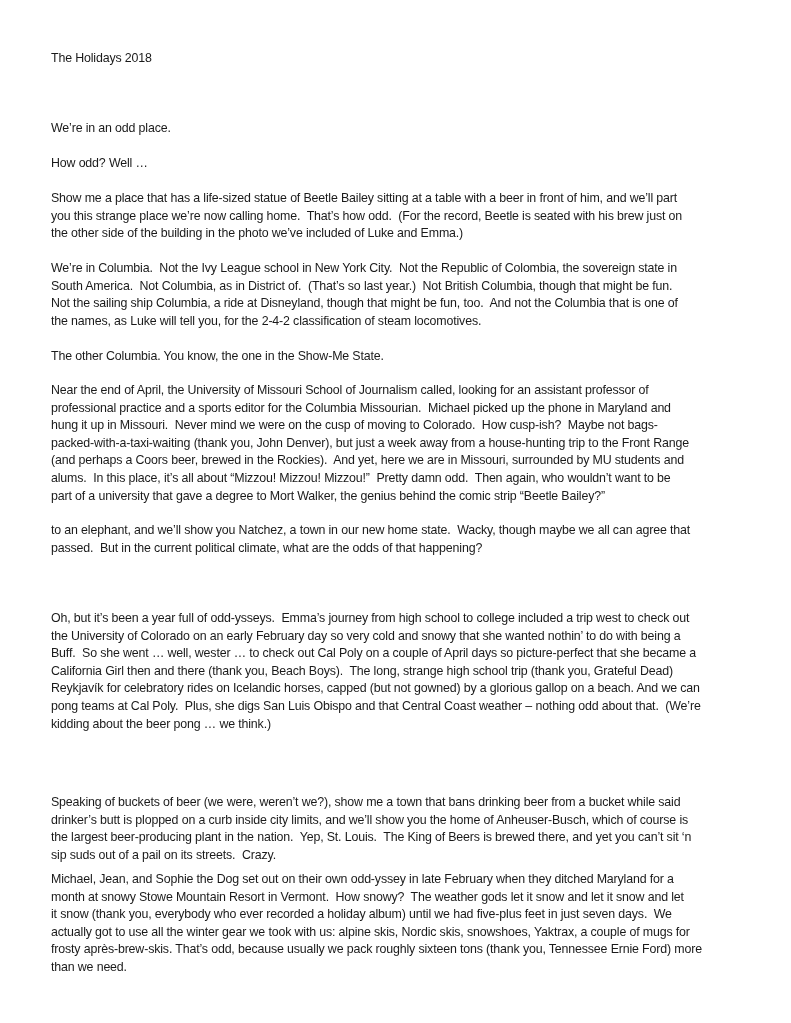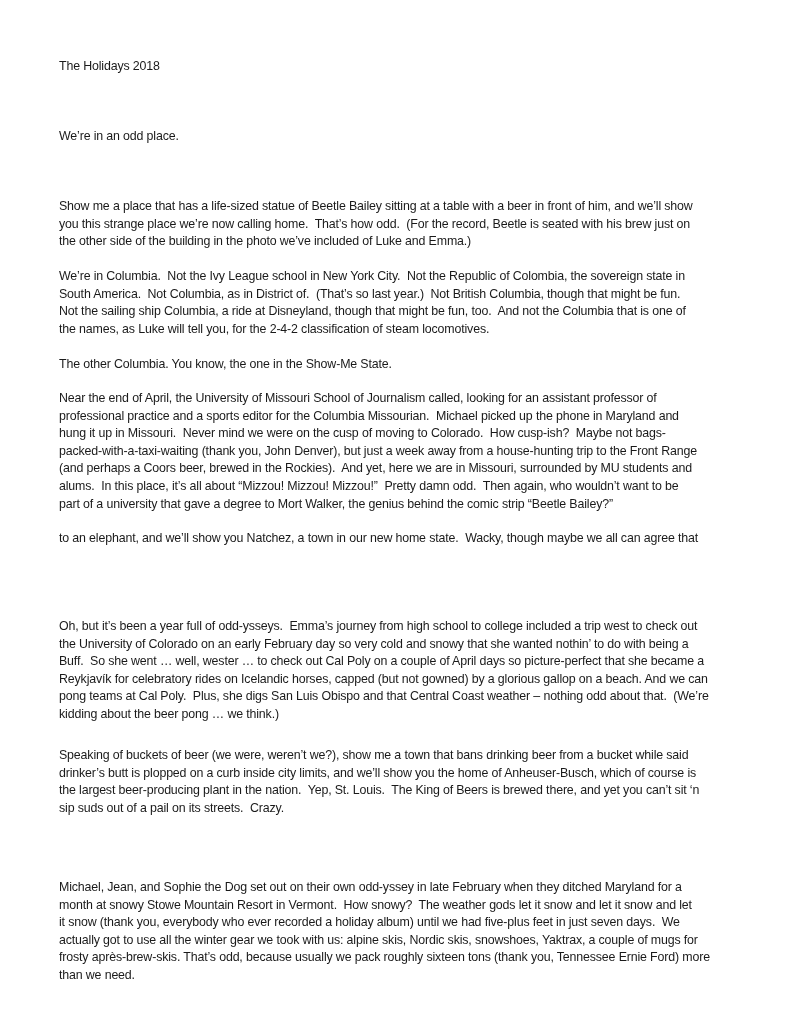--- a/index.html
+++ b/index.html
@@ -3,37 +3,40 @@
   <meta charset="utf-8">
   <style>
     html, body { margin: 0; padding: 0; background: #ffffff; }
     body { width: 791px; height: 1023px; overflow: hidden; position: relative; }
     .page {
       position: absolute; left: 0; top: 0; width: 791px; height: 1023px;
       background: #ffffff; color: #1a1a1a;
       font-family: "Liberation Sans", "DejaVu Sans", sans-serif;
       font-size: 12.4px; letter-spacing: -0.15px;
     }
-    .para { position: absolute; left: 47px; width: 720px; line-height: 17.6px; margin: 12px; }
+    .para { position: absolute; left: 47px; width: 720px; line-height: 17.6px; margin: 4px; }
     .line { display: block; white-space: nowrap; }
     .line span { white-space: pre; }
     .it { }
   </style>
 </head>
 <body>
 
 <div class="page">
   <p class="para" style="top:46px">
       <span class="line"><span>The Holidays 2018</span></span>
     </p>
   <p class="para" style="top:116px">
       <span class="line"><span>We’re in an odd place.</span></span>
     </p>
+  <p class="para" style="top:151px">
+      <span class="line"><span>How odd? Well …</span></span>
+    </p>
   <p class="para" style="top:186px">
-      <span class="line"><span>Show me a place that has a life-sized statue of Beetle Bailey sitting at a table with a beer in front of him, and we’ll show</span></span>
+      <span class="line"><span>Show me a place that has a life-sized statue of Beetle Bailey sitting at a table with a beer in front of him, and we’ll part</span></span>
       <span class="line"><span>you this strange place we’re now calling home.  That’s how odd.  (For the record, Beetle is seated with his brew just on</span></span>
       <span class="line"><span>the other side of the building in the photo we’ve included of Luke and Emma.)</span></span>
     </p>
   <p class="para" style="top:256px">
       <span class="line"><span>We’re in Columbia.  Not the Ivy League school in New York City.  Not the Republic of Colombia, the sovereign state in</span></span>
       <span class="line"><span>South America.  Not Columbia, as in District of.  (That’s so last year.)  Not British Columbia, though that might be fun.</span></span>
       <span class="line"><span>Not the sailing ship </span><span class="it">Columbia</span><span>, a ride at Disneyland, though that might be fun, too.  And not the Columbia that is one of</span></span>
       <span class="line"><span>the names, as Luke will tell you, for the 2-4-2 classification of steam locomotives.</span></span>
     </p>
   <p class="para" style="top:344px">
@@ -43,30 +46,32 @@
       <span class="line"><span>Near the end of April, the University of Missouri School of Journalism called, looking for an assistant professor of</span></span>
       <span class="line"><span>professional practice and a sports editor for the </span><span class="it">Columbia Missourian.</span><span>  Michael picked up the phone in Maryland and</span></span>
       <span class="line"><span>hung it up in Missouri.  Never mind we were on the cusp of moving to Colorado.  How cusp-ish?  Maybe not bags-</span></span>
       <span class="line"><span>packed-with-a-taxi-waiting (thank you, John Denver), but just a week away from a house-hunting trip to the Front Range</span></span>
       <span class="line"><span>(and perhaps a Coors beer, brewed in the Rockies).  And yet, here we are in Missouri, surrounded by MU students and</span></span>
       <span class="line"><span>alums.  In this place, it’s all about “Miz</span><span class="it">zou</span><span>! Miz</span><span class="it">zou</span><span>! Miz</span><span class="it">zou</span><span>!”  Pretty damn odd.  Then again, who wouldn’t want to be</span></span>
       <span class="line"><span>part of a university that gave a degree to Mort Walker, the genius behind the comic strip “Beetle Bailey?”</span></span>
     </p>
   <p class="para" style="top:518px">
       <span class="line"><span>to an elephant, and we’ll show you Natchez, a town in our new home state.  Wacky, though maybe we all can agree that</span></span>
+      <span class="line"><span>passed.  But in the current political climate, what are the odds of that happening?</span></span>
     </p>
   <p class="para" style="top:606px">
       <span class="line"><span>Oh, but it’s been a year full of odd-ysseys.  Emma’s journey from high school to college included a trip west to check out</span></span>
       <span class="line"><span>the University of Colorado on an early February day so very cold and snowy that she wanted nothin’ to do with being a</span></span>
       <span class="line"><span>Buff.  So she went … well, wester … to check out Cal Poly on a couple of April days so picture-perfect that she became a</span></span>
+      <span class="line"><span>California Girl then and there (thank you, Beach Boys).  The long, strange high school trip (thank you, Grateful Dead)</span></span>
       <span class="line"><span>Reykjavík for celebratory rides on Icelandic horses, capped (but not gowned) by a glorious gallop on a beach. And we can</span></span>
       <span class="line"><span>pong teams at Cal Poly.  Plus, she digs San Luis Obispo and that Central Coast weather – nothing odd about that.  (We’re</span></span>
       <span class="line"><span>kidding about the beer pong … we think.)</span></span>
     </p>
-  <p class="para" style="top:735px">
+  <p class="para" style="top:790px">
       <span class="line"><span>Speaking of buckets of beer (we were, weren’t we?), show me a town that bans drinking beer from a bucket while said</span></span>
       <span class="line"><span>drinker’s butt is plopped on a curb inside city limits, and we’ll show you the home of Anheuser-Busch, which of course is</span></span>
       <span class="line"><span>the largest beer-producing plant in the nation.  Yep, St. Louis.  The King of Beers is brewed there, and yet you can’t sit ‘n</span></span>
       <span class="line"><span>sip suds out of a pail on its streets.  Crazy.</span></span>
     </p>
   <p class="para" style="top:867px">
       <span class="line"><span>Michael, Jean, and Sophie the Dog set out on their own odd-yssey in late February when they ditched Maryland for a</span></span>
       <span class="line"><span>month at snowy Stowe Mountain Resort in Vermont.  How snowy?  The weather gods let it snow and let it snow and let</span></span>
       <span class="line"><span>it snow (thank you, everybody who ever recorded a holiday album) until we had five-plus feet in just seven days.  We</span></span>
       <span class="line"><span>actually got to use all the winter gear we took with us: alpine skis, Nordic skis, snowshoes, Yaktrax, a couple of mugs for</span></span>

